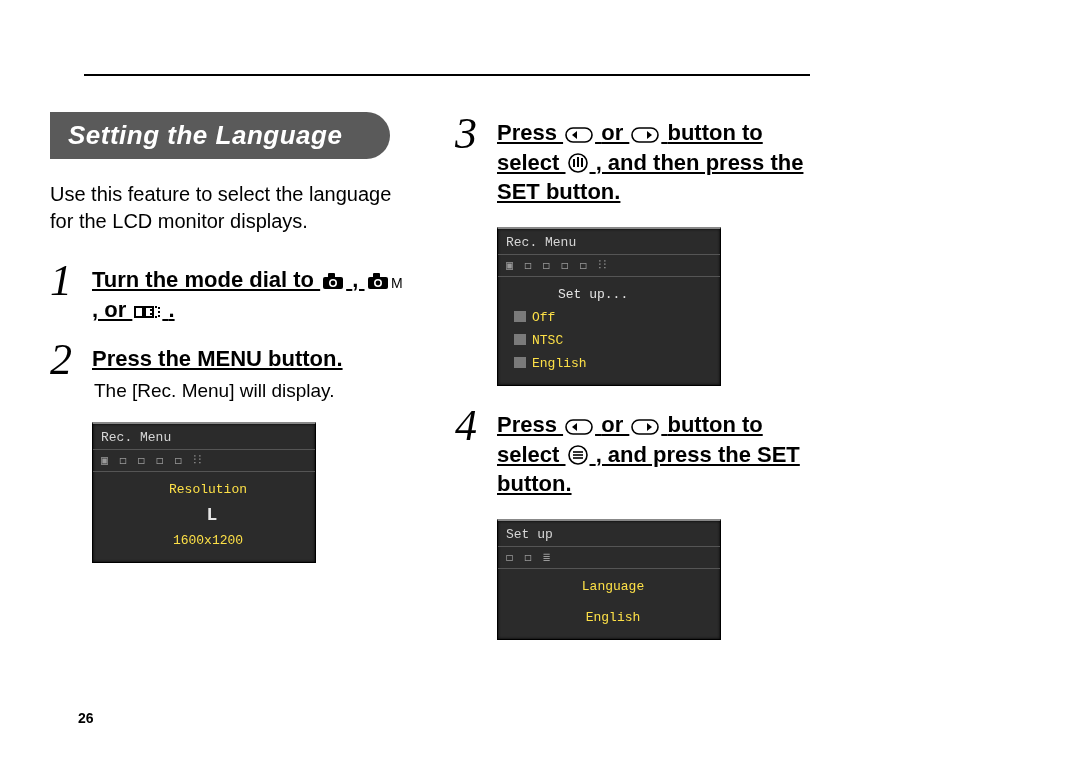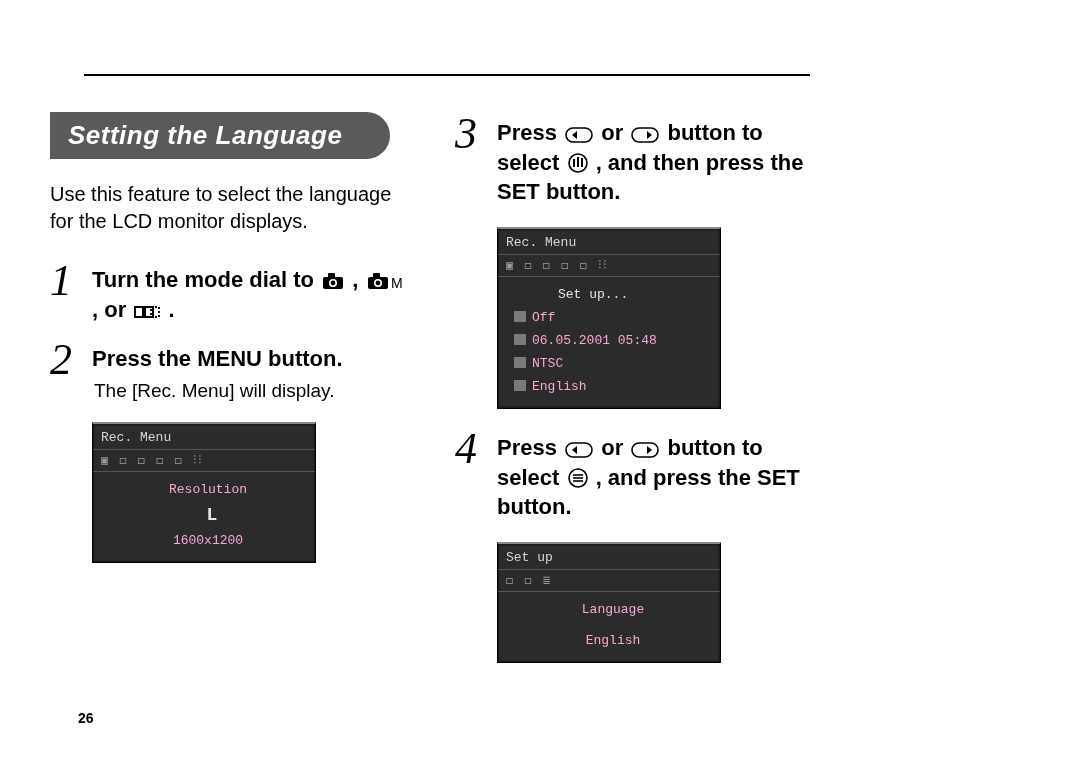--- a/index.html
+++ b/index.html
@@ -54,20 +54,21 @@
     font-family: Georgia, "Times New Roman", serif;
   }
   .step-body {
     flex: 1;
     padding-top: 6px;
   }
   .step-main {
     font-size: 22px;
     font-weight: bold;
     line-height: 1.35;
+    text-decoration: underline;
   }
   .step-note {
     font-size: 19px;
     margin-top: 6px;
     margin-left: 2px;
   }
   .icon-inline {
     display: inline-block;
     vertical-align: -3px;
     margin: 0 2px;
@@ -99,21 +100,21 @@
     padding: 3px 8px 3px;
     border-bottom: 1px solid #555;
     color: #9a9a9a;
     font-size: 12px;
     letter-spacing: 2px;
   }
   .lcd .menubody { padding: 6px 0 2px 0; }
   .lcd .row {
     padding: 4px 0 4px 16px;
     font-size: 13px;
-    color: #f9a8d4;
+    color: #fde047;
   }
   .lcd .row.center { text-align: center; padding-left: 8px; }
   .lcd .row .side-ico {
     display: inline-block;
     width: 12px; height: 11px;
     margin-right: 6px; vertical-align: -1px;
     background: #7a7a7a;
   }
   .lcd .row.setup { color: #e5e5e5; padding-left: 60px; }
   .lcd .big { font-size: 18px; font-weight: bold; text-align: center; color: #e6e6e6; }
@@ -228,21 +229,20 @@
             <span>, and then press the SET button.</span>
           </div>
 
           <div class="lcd-wrap">
             <div class="lcd">
               <div class="title">Rec. Menu</div>
               <div class="tabs">▣ ◻ ◻ ◻ ◻ ⫶⫶</div>
               <div class="menubody">
                 <div class="row setup">Set up...</div>
                 <div class="row"><span class="side-ico"></span><span>Off</span></div>
-                <div class="row"><span class="side-ico"></span><span>06.05.2001 05:48</span></div>
                 <div class="row"><span class="side-ico"></span><span>NTSC</span></div>
                 <div class="row"><span class="side-ico"></span><span>English</span></div>
               </div>
             </div>
           </div>
         </div>
       </div>
 
       <div class="step" style="margin-top:18px;">
         <div class="step-num">4</div>

